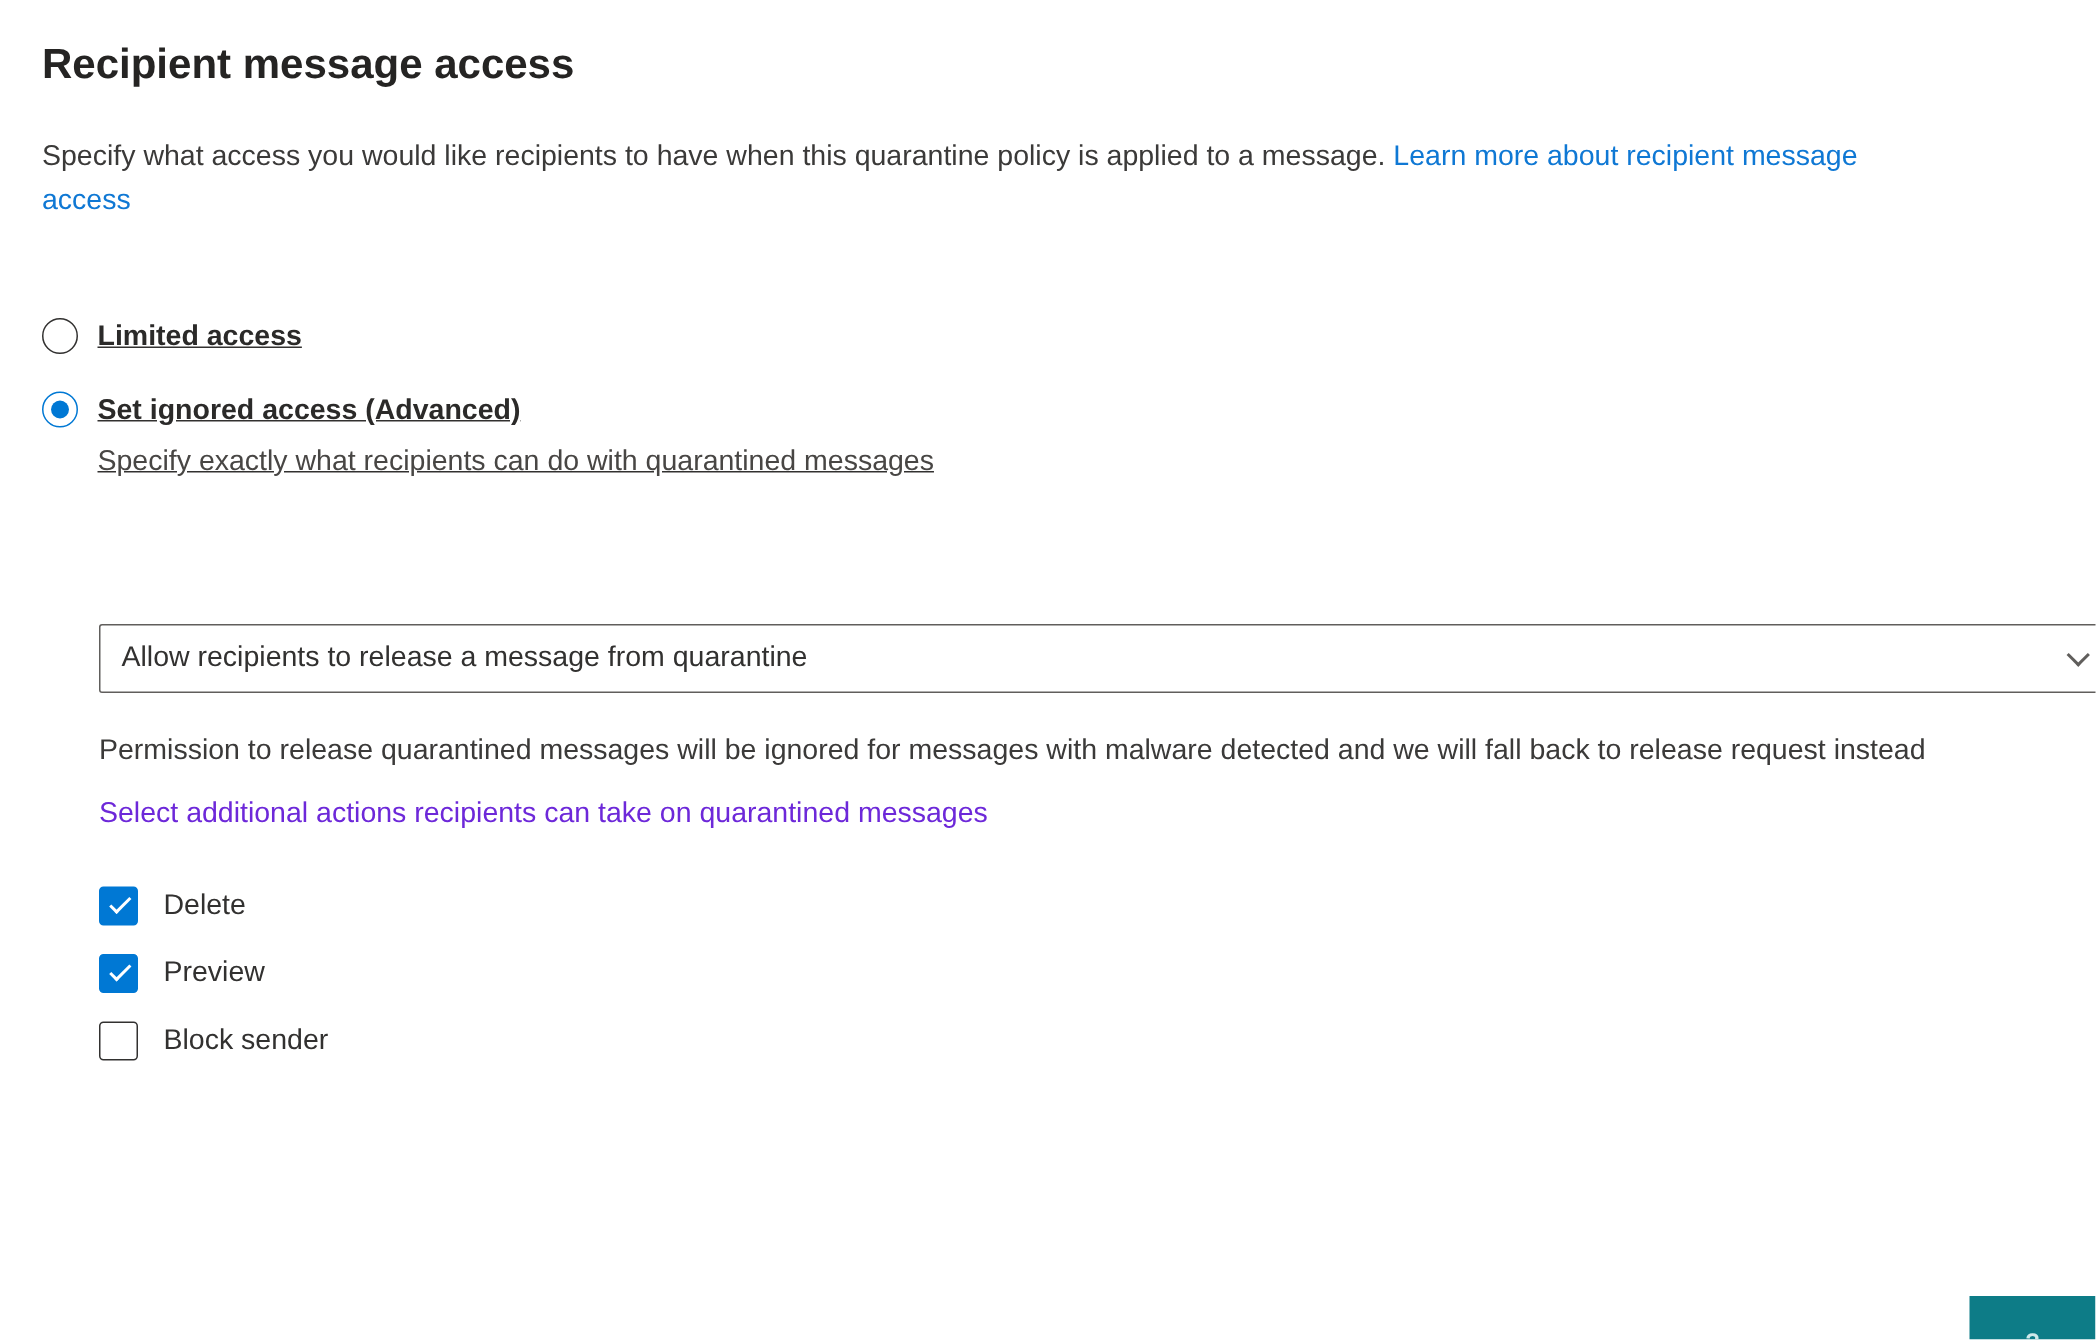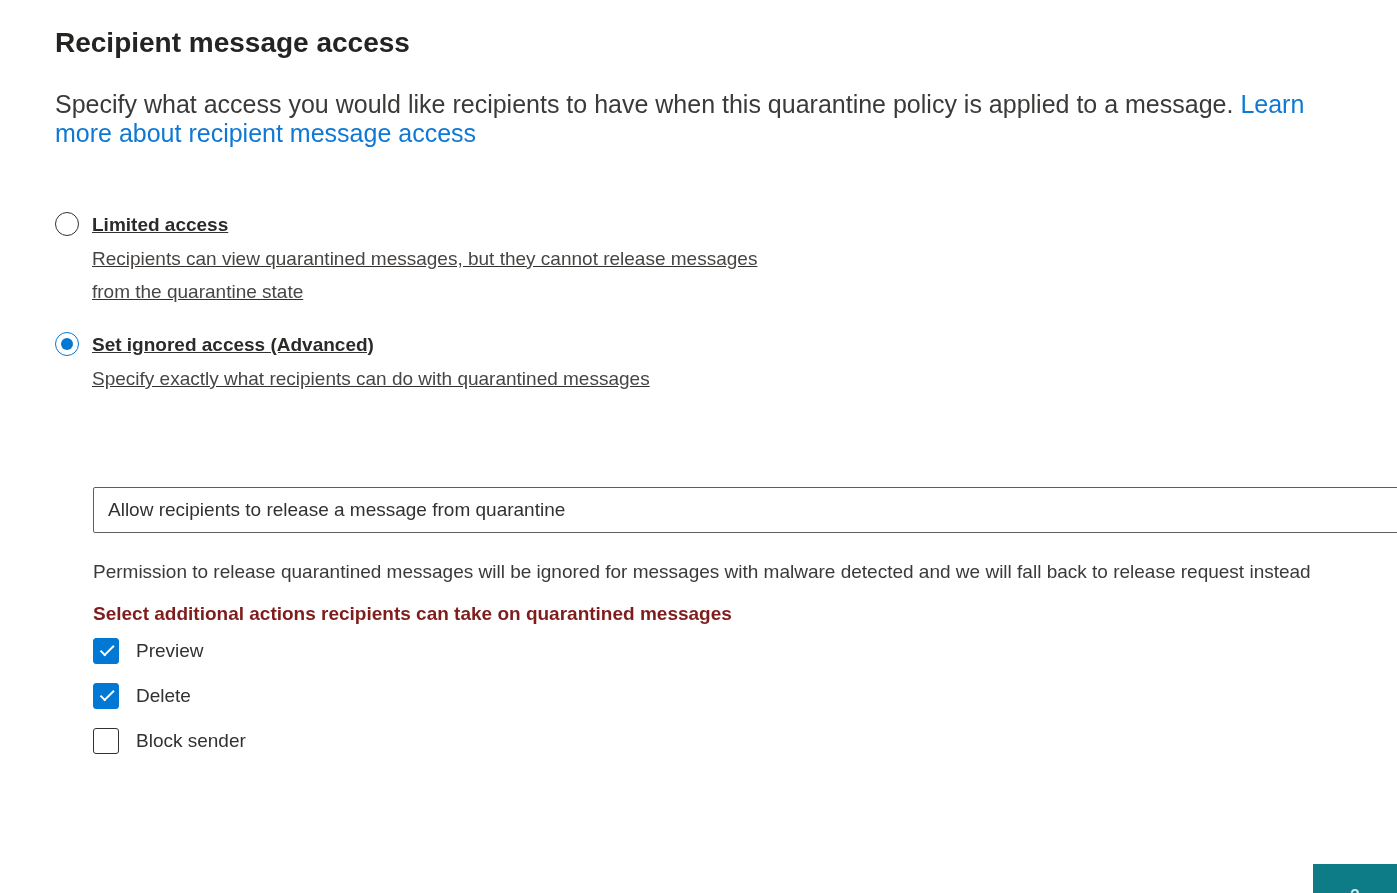--- a/index.html
+++ b/index.html
@@ -5,32 +5,32 @@
   * { box-sizing: border-box; margin: 0; padding: 0; }
   html, body {
     width: 1397px; height: 893px;
     background: #ffffff;
     font-family: "Liberation Sans", sans-serif;
     color: #323130;
     overflow: hidden;
     position: relative;
   }
   .content {
-    padding: 26px 66px 0 55px;
+    padding: 26px 66px 0 28px;
     width: 1397px;
   }
   h1.page-title {
     font-size: 28px;
     line-height: 34px;
     font-weight: 700;
     color: #252423;
     margin-bottom: 30px;
   }
   .intro {
-    font-size: 25px;
+    font-size: 19px;
     line-height: 29px;
     color: #3b3a39;
     max-width: 1266px;
     margin-bottom: 64px;
   }
   .intro a {
     color: #0f78d4;
     text-decoration: none;
     cursor: pointer;
   }
@@ -126,23 +126,23 @@
   .note {
     font-size: 19px;
     line-height: 33px;
     color: #3b3a39;
     max-width: 1231px;
     margin-bottom: 14px;
   }
   .actions-label {
     font-size: 19px;
     line-height: 24px;
-    font-weight: 700;
-    color: #7f1d1d;
-    margin-bottom: 12px;
+    font-weight: 400;
+    color: #6d28d9;
+    margin-bottom: 36px;
   }
   .check-row {
     display: flex;
     align-items: center;
     margin-bottom: 19px;
     cursor: pointer;
   }
   .checkbox {
     flex: 0 0 auto;
     width: 26px; height: 26px;
@@ -192,21 +192,20 @@
 
   <h1 class="page-title">Recipient message access</h1>
 
   <p class="intro"><span>Specify what access you would like recipients to have when this quarantine policy is applied to a message. </span><a class="learn-more">Learn more about recipient message access</a></p>
 
 
   <div class="choice">
     <span class="radio"></span>
     <div class="choice-body">
       <div class="choice-label">Limited access</div>
-      <div class="choice-desc">Recipients can view quarantined messages, but they cannot release messages from the quarantine state</div>
     </div>
   </div>
 
   <div class="choice">
     <span class="radio on">
         <span class="radio-dot"></span>
       </span>
     <div class="choice-body">
       <div class="choice-label">Set ignored access (Advanced)</div>
       <div class="choice-desc">Specify exactly what recipients can do with quarantined messages</div>
@@ -222,28 +221,28 @@
     </div>
 
     <p class="note">Permission to release quarantined messages will be ignored for messages with malware detected and we will fall back to release request instead</p>
 
     <div class="actions-label">Select additional actions recipients can take on quarantined messages</div>
 
     <div class="check-row">
       <span class="checkbox on">
           <span class="check-icon"></span>
         </span>
-      <span class="check-label">Preview</span>
+      <span class="check-label">Delete</span>
     </div>
 
     <div class="check-row">
       <span class="checkbox on">
           <span class="check-icon"></span>
         </span>
-      <span class="check-label">Delete</span>
+      <span class="check-label">Preview</span>
     </div>
 
     <div class="check-row">
       <span class="checkbox"></span>
       <span class="check-label">Block sender</span>
     </div>
 
   </div>
 </div>
 

